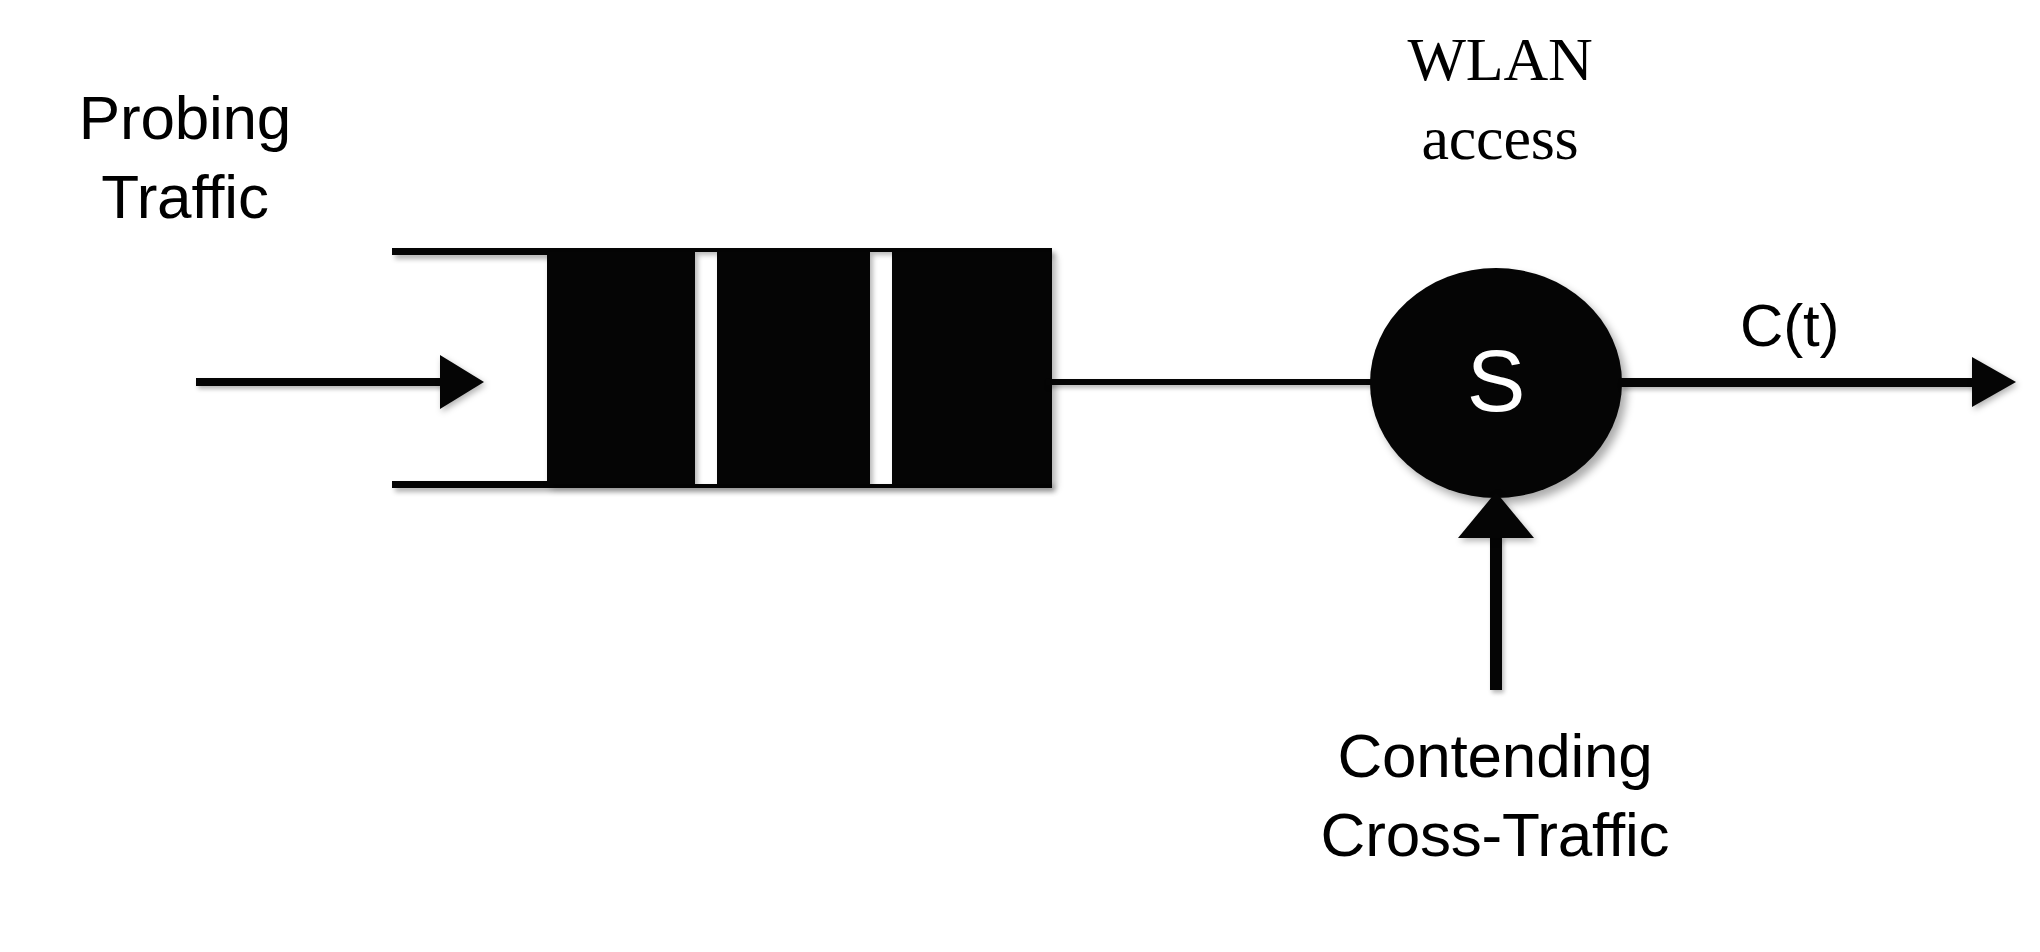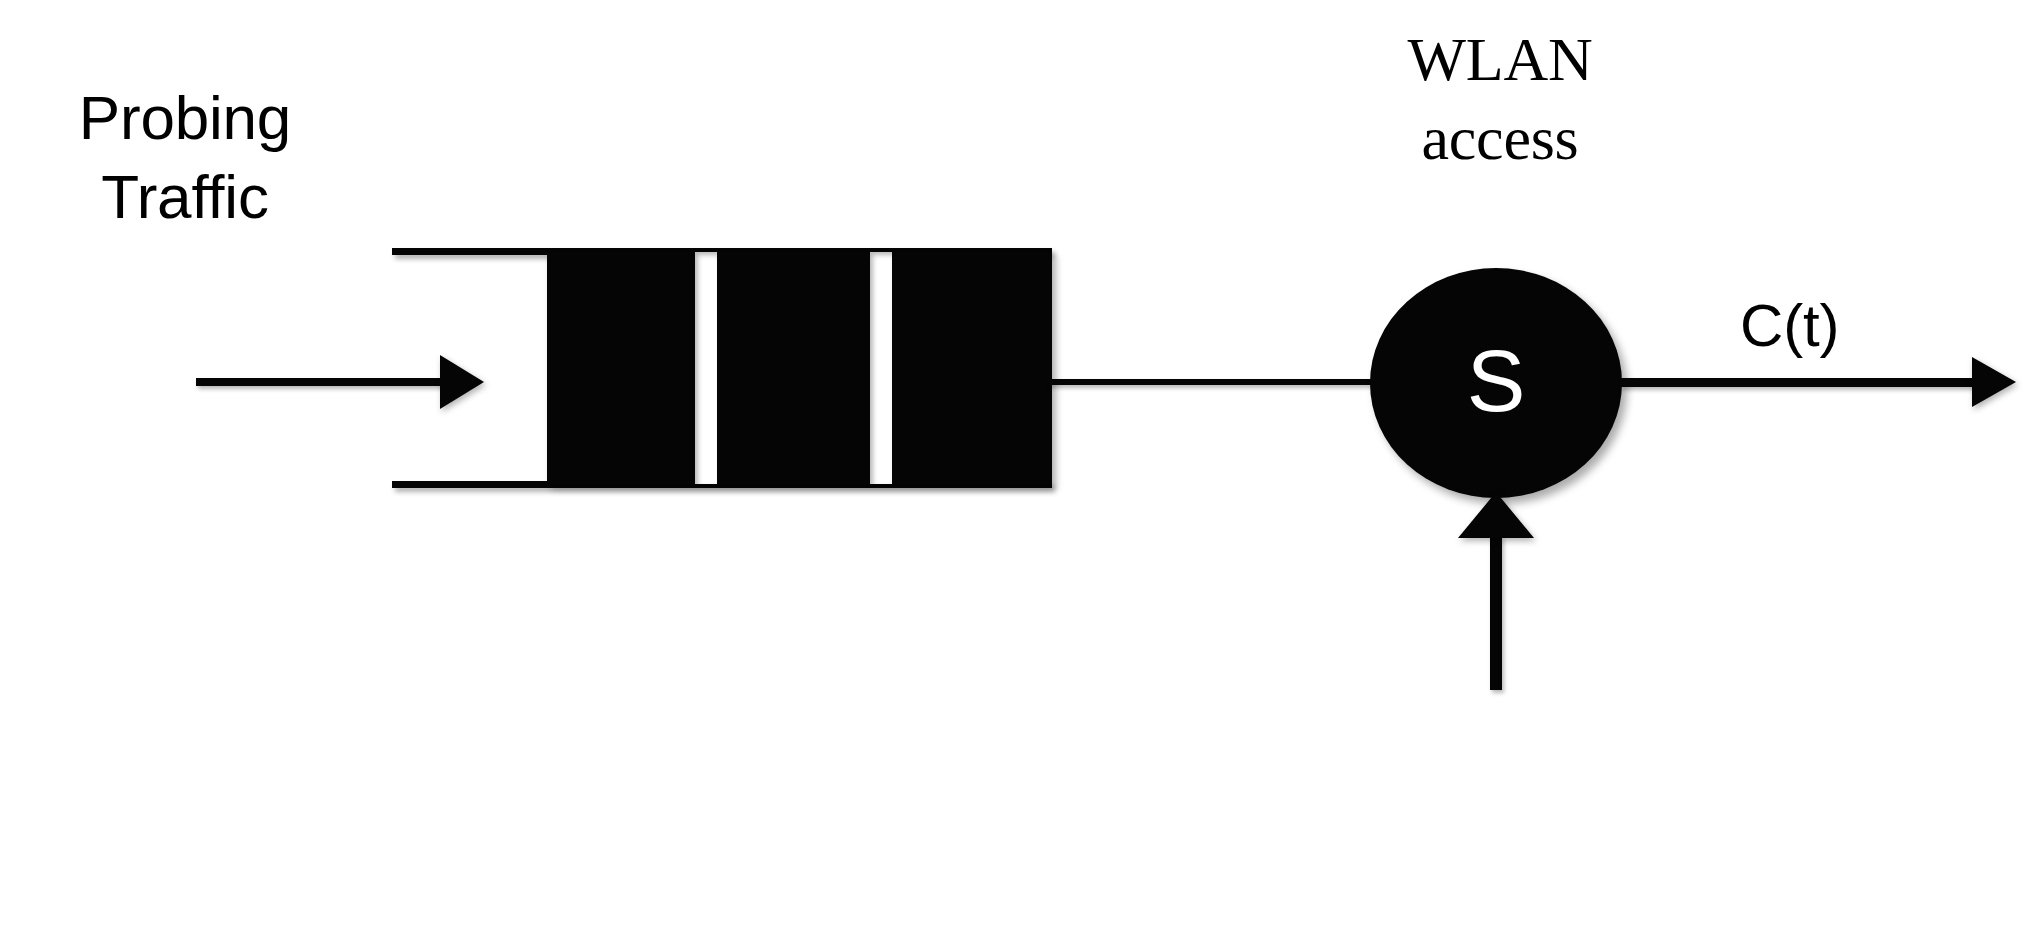--- a/index.html
+++ b/index.html
@@ -188,20 +188,22 @@
 <div id="stage">
 
   <div class="label" id="lbl-probing-traffic">Probing
 Traffic</div>
 
   <div class="label" id="lbl-wlan-access">WLAN
 access</div>
 
   <div class="label" id="lbl-ct">C(t)</div>
 
+  <div class="label" id="lbl-contending">Contending
+Cross-Traffic</div>
 
   <div class="conn-line" id="arrow-in-shaft"></div>
   <div id="arrow-in-head"></div>
 
   <div id="queue">
     <div class="rail" id="rail-top"></div>
     <div class="rail" id="rail-bottom"></div>
     <div id="packet-block">
       <div class="packet-gap" id="packet-gap-1"></div>
       <div class="packet-gap" id="packet-gap-2"></div>

